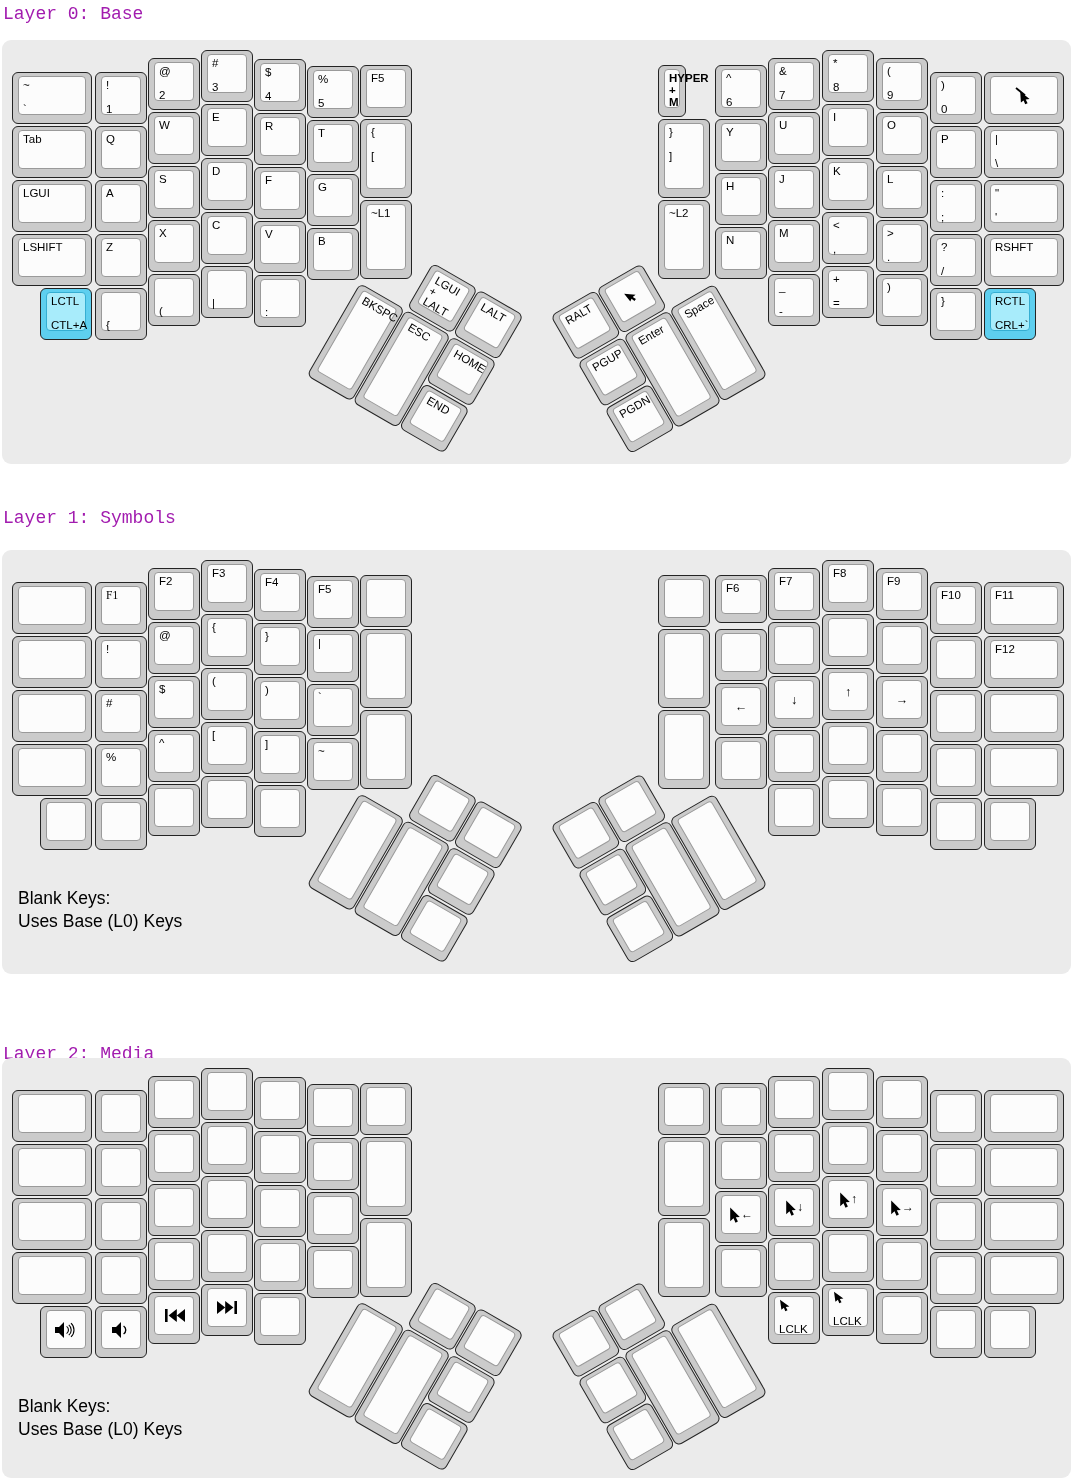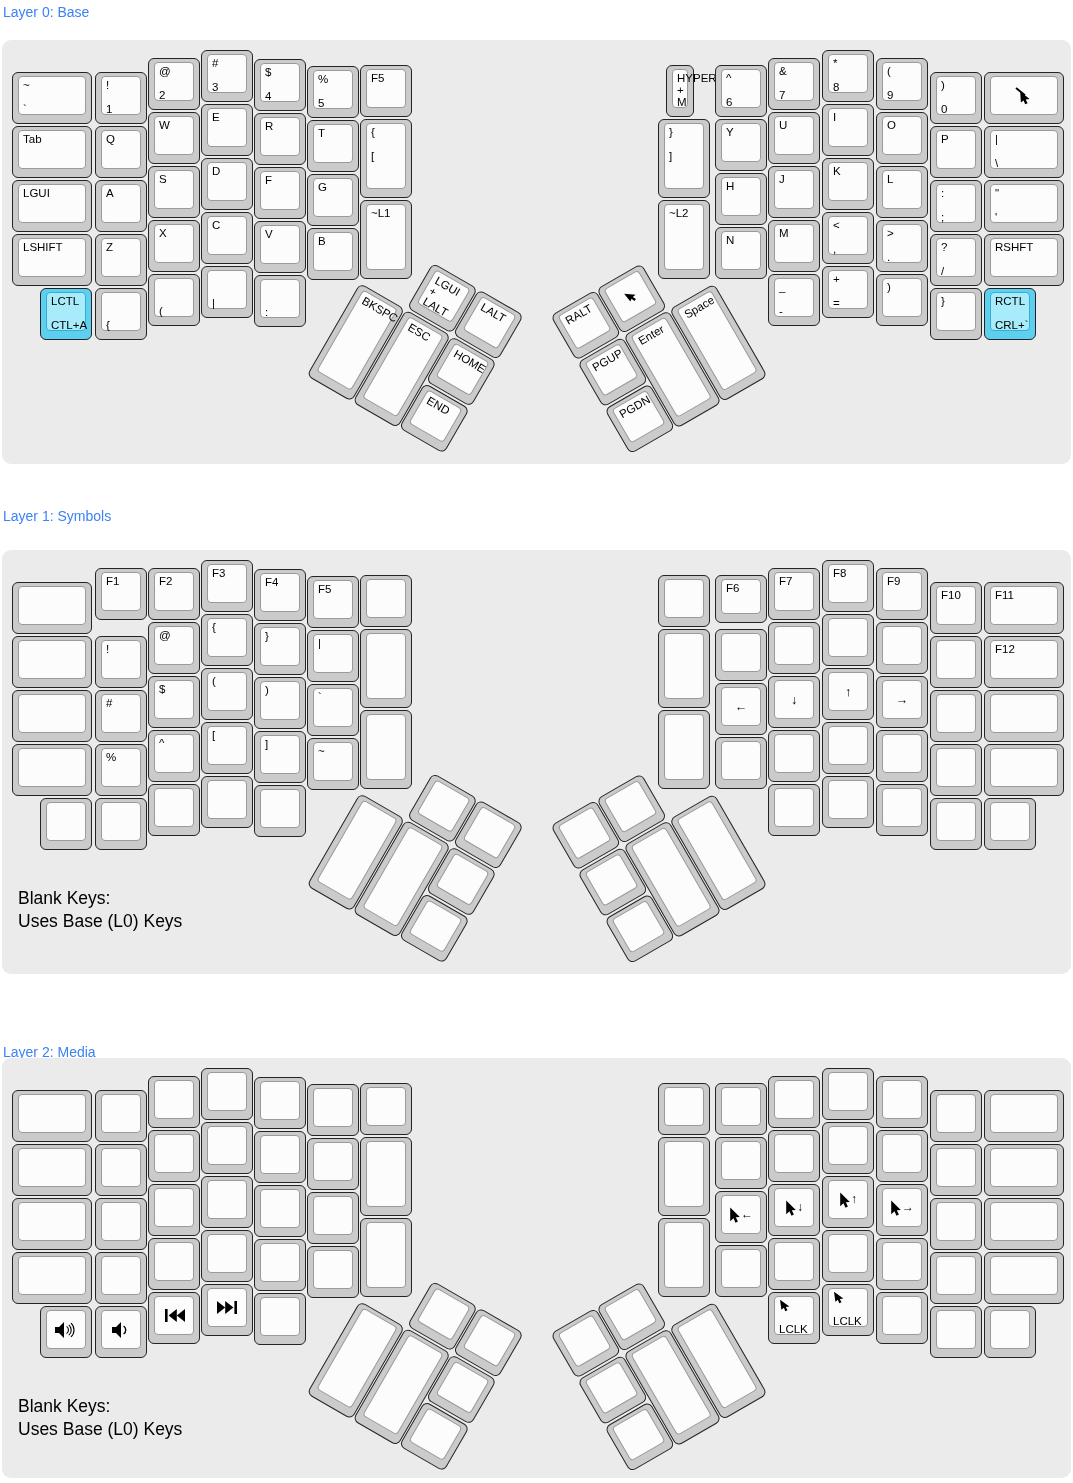--- a/index.html
+++ b/index.html
@@ -2,21 +2,21 @@
 <html style="--page-bg: #ffffff; --panel-bg: #ebebeb; --key-side: #cbcbcb; --key-face: #fcfcfc; --key-border: #242424; --key-face-border: #9a9a9a; --blue-side: #5ecfef; --blue-face: #a8ecfb; --blue-face-border: #35aed2;"><head>
 <meta charset="utf-8">
 <style>
   html,body{margin:0;padding:0;}
   body{
     width:1073px;height:1483px;position:relative;
     background:var(--page-bg,#fff);
     font-family:"Liberation Sans", sans-serif;
     color:#000;
   }
-  .layer-title{position:absolute;left:3px;font-size:14px;color:#3b82f6;white-space:nowrap;}
+  .layer-title{position:absolute;left:3px;font-size:18px;color:#a21caf;white-space:nowrap;font-family:Liberation Mono, monospace;}
   .t0{top:4px}.t1{top:508px}.t2{top:1044px}
   .panel{position:absolute;left:2px;width:1069px;background:var(--panel-bg,#ebebeb);border-radius:9px;}
   .p0{top:40px;height:424px}.p1{top:550px;height:424px}.p2{top:1058px;height:420px}
   .half,.cluster{position:absolute;}
   .cluster{width:159px;height:161px;}
   .key{
     position:absolute;box-sizing:border-box;
     background:var(--key-side,#cbcbcb);
     border:1.5px solid var(--key-border,#242424);
     border-radius:6px;
@@ -207,21 +207,21 @@
           <span class="l3">[</span>
         </div>
       </div>
       <div class="key" style="left: 348px; top: 150px; width: 52px; height: 79px;">
         <div class="cap">
           <span class="l1">~L1</span>
         </div>
       </div>
     </div>
     <div class="half" style="left: 656px; top: 10px;">
-      <div class="key" style="left: 8px; top: 15px; width: 28px; height: 52px;">
+      <div class="key" style="left: 0px; top: 15px; width: 28px; height: 52px; font-weight: bold;">
         <div class="cap">
           <span class="l1">HYPER</span>
           <span class="l2">+</span>
           <span class="l3">M</span>
         </div>
       </div>
       <div class="key" style="left: 0px; top: 69px; width: 52px; height: 79px;">
         <div class="cap">
           <span class="l1">}</span>
           <span class="l3">]</span>
@@ -480,21 +480,21 @@
       </div>
       <div class="key" style="left: 0px; top: 130px; width: 80px; height: 52px;">
         <div class="cap"></div>
       </div>
       <div class="key" style="left: 0px; top: 184px; width: 80px; height: 52px;">
         <div class="cap"></div>
       </div>
       <div class="key" style="left: 28px; top: 238px; width: 52px; height: 52px;">
         <div class="cap"></div>
       </div>
-      <div class="key" style="left: 83px; top: 8px; width: 52px; height: 52px;">
+      <div class="key" style="left: 83px; top: 22px; width: 52px; height: 52px; font-family: Liberation Serif, serif;">
         <div class="cap">
           <span class="l1">F1</span>
         </div>
       </div>
       <div class="key" style="left: 83px; top: 76px; width: 52px; height: 52px;">
         <div class="cap">
           <span class="l1">!</span>
         </div>
       </div>
       <div class="key" style="left: 83px; top: 130px; width: 52px; height: 52px;">

